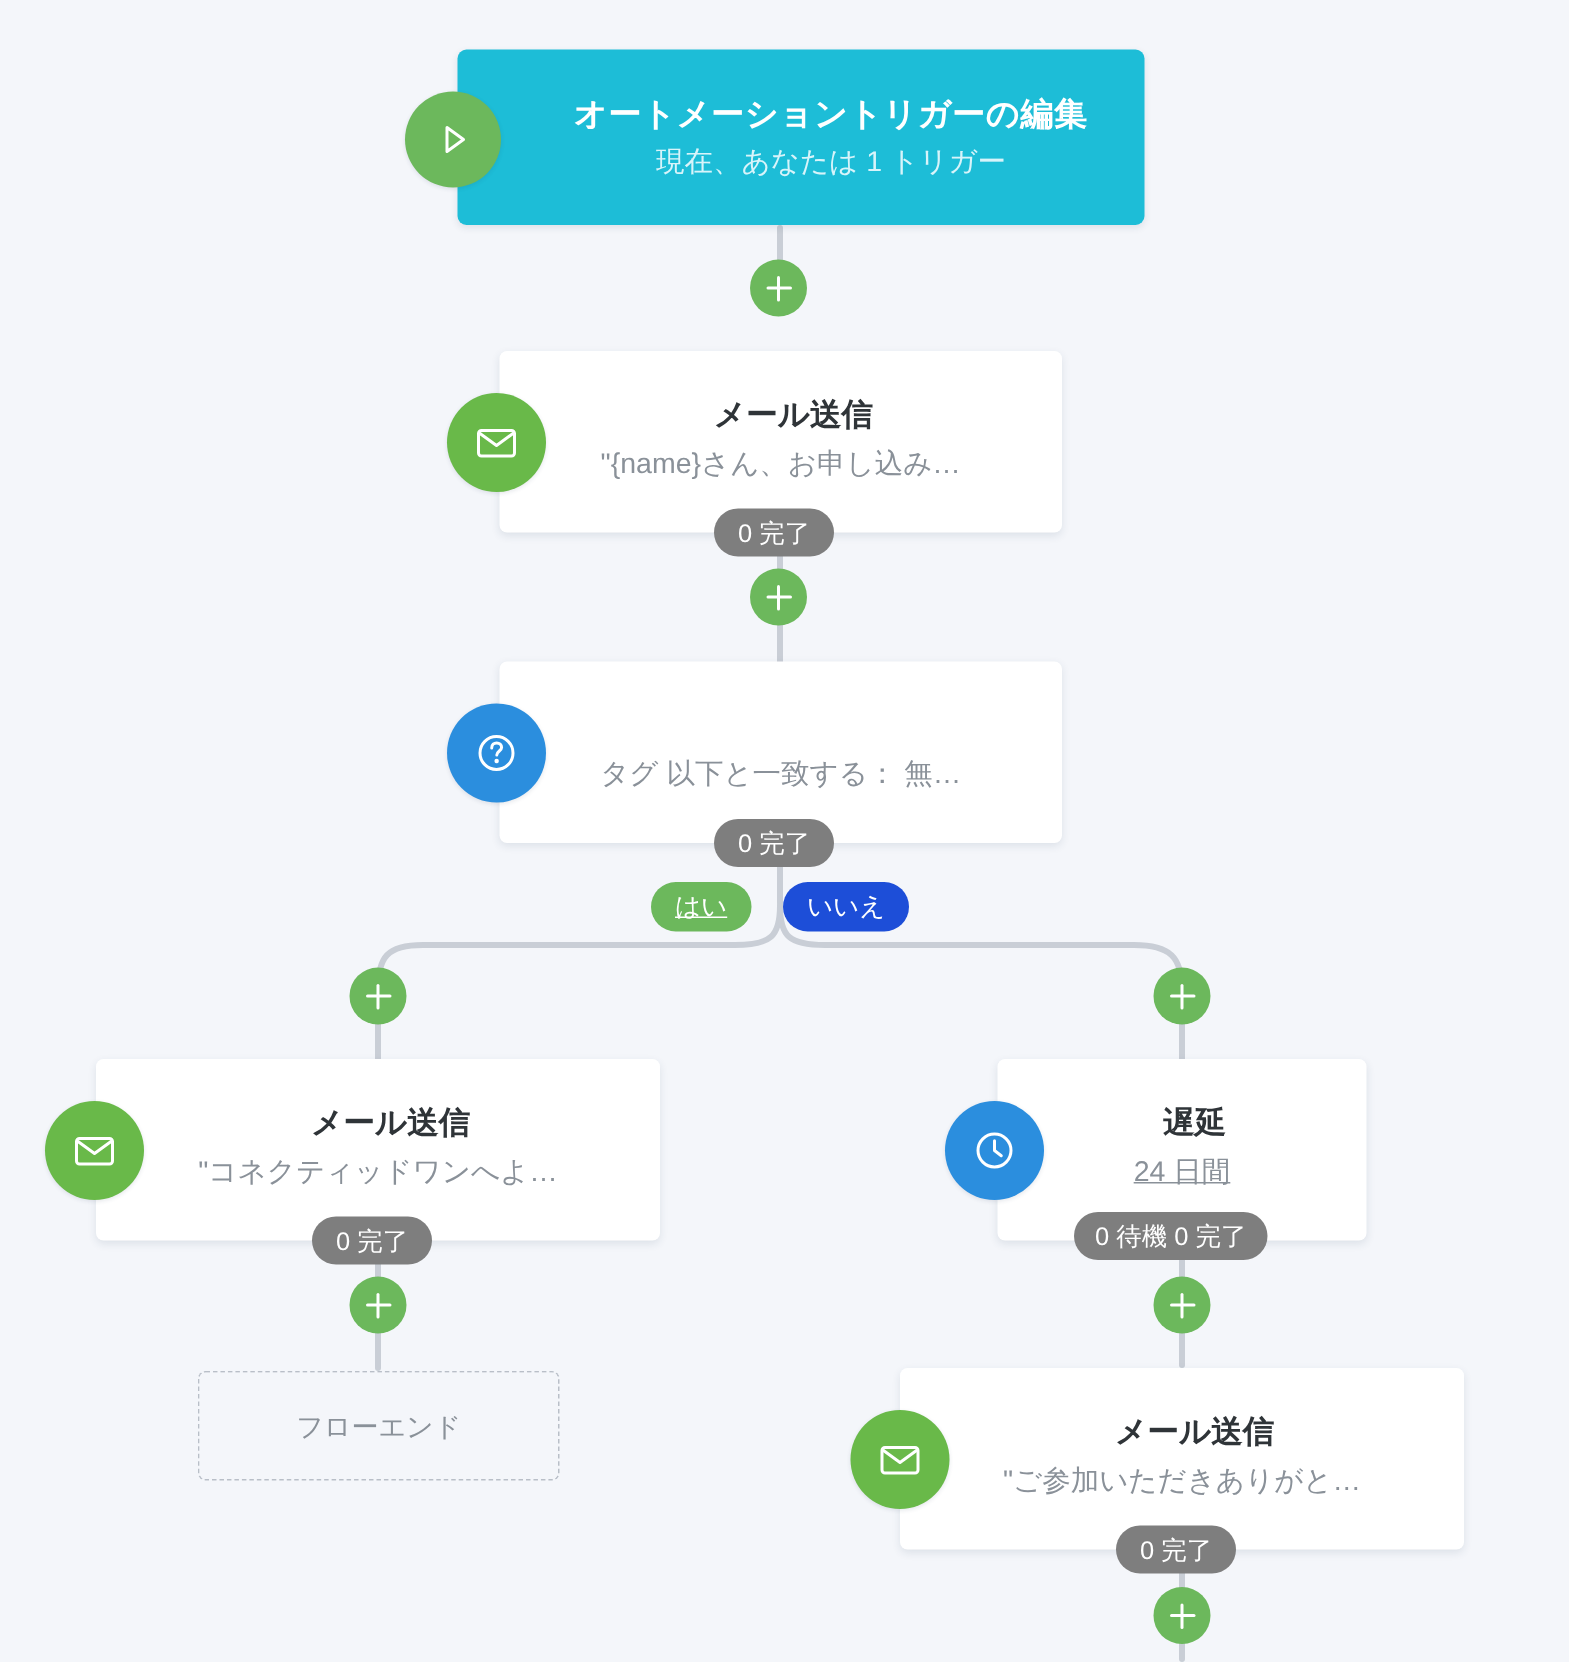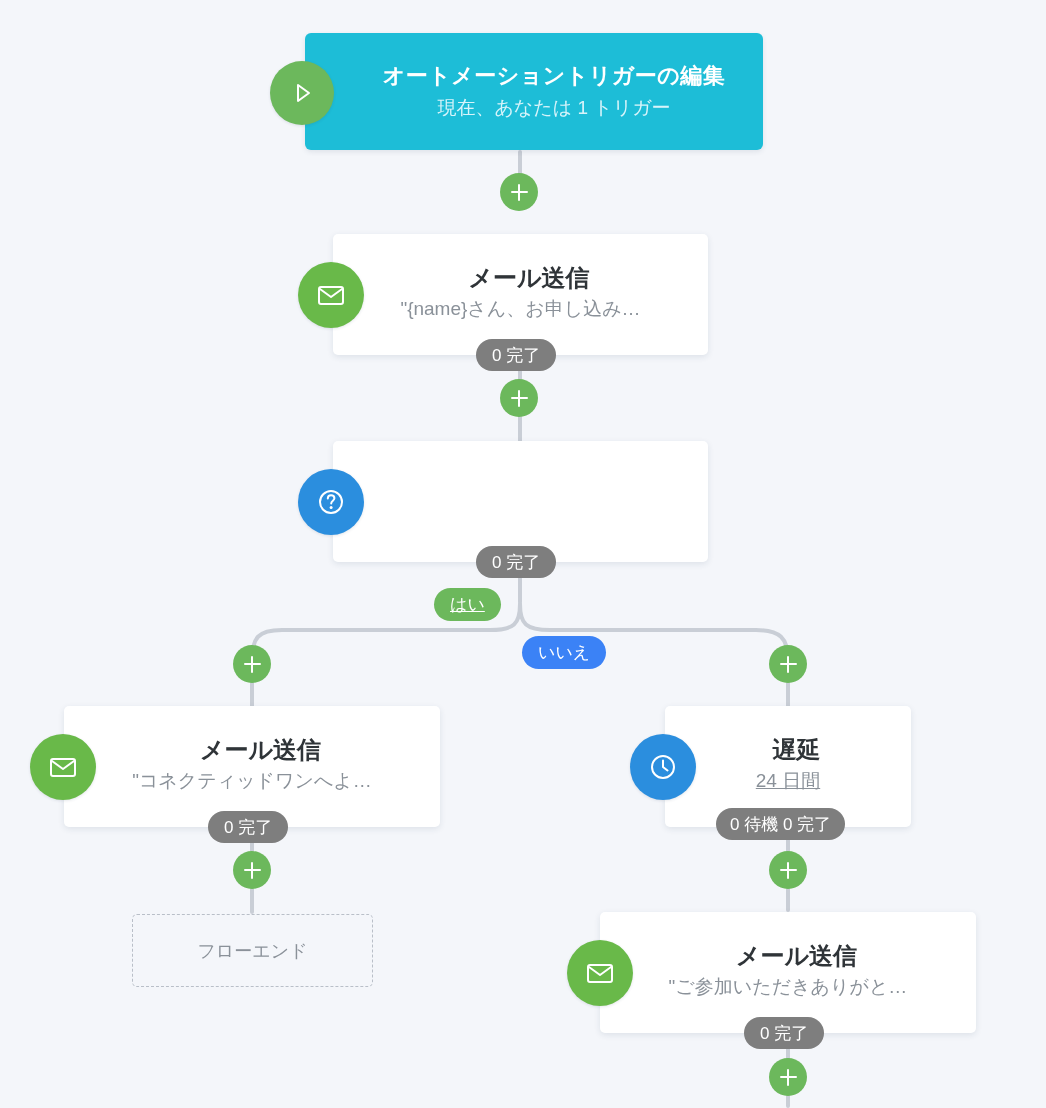--- a/index.html
+++ b/index.html
@@ -72,21 +72,21 @@
     background: #ffffff;
     border-radius: 5px;
     box-shadow: 0 2px 6px rgba(40,60,90,.11);
   }
   .card-title {
     position: absolute;
     left: 25px;
     right: 8px;
     text-align: center;
     color: #2f3438;
-    font-size: 24px;
+    font-size: 21px;
     font-weight: bold;
     white-space: nowrap;
     overflow: hidden;
   }
   .card-sub {
     position: absolute;
     left: 8px;
     right: 8px;
     text-align: center;
     color: #8a9199;
@@ -150,21 +150,21 @@
     color: #ffffff;
     font-size: 17px;
     display: flex;
     align-items: center;
     justify-content: center;
     padding: 0 16px;
     white-space: nowrap;
     box-sizing: border-box;
   }
   .pill.yes { background: #6cb85c; }
-  .pill.no  { background: #3b82f6; margin-top: 48px; }
+  .pill.no  { background: #1d4ed8; }
   
   .flow-end {
     position: absolute;
     border: 1px dashed #b9bfc8;
     border-radius: 5px;
     background: transparent;
     display: flex;
     align-items: center;
     justify-content: center;
     color: #8a9199;
@@ -216,20 +216,21 @@
     <svg width="28" height="22" viewBox="0 0 28 22">
       <rect x="2" y="3" width="24" height="17" rx="2" fill="none" stroke="#ffffff" stroke-width="2"></rect>
       <path d="M 3 5 L 14 13 L 25 5" fill="none" stroke="#ffffff" stroke-width="2" stroke-linecap="round" stroke-linejoin="round"></path>
     </svg>
   </div>
   <div class="badge" style="left:476px; top:339px;">0 完了</div>
 
   <div class="plus" style="left:500px; top:379px;"></div>
 
   <div class="card" style="left:333px; top:441px; width:375px; height:121px;">
+    <div class="card-sub" style="top:62px;">タグ 以下と一致する： 無…</div>
   </div>
   <div class="bubble blue" style="left:298px; top:469px; width:66px; height:66px;">
     <svg width="30" height="30" viewBox="0 0 30 30">
       <circle cx="15" cy="15" r="11" fill="none" stroke="#ffffff" stroke-width="2"></circle>
       <path d="M 11.8 11.6 C 11.8 9.4, 13.3 8.3, 15.1 8.3 C 17 8.3, 18.4 9.5, 18.4 11.3 C 18.4 13.6, 15.2 13.8, 15.2 16.4" fill="none" stroke="#ffffff" stroke-width="2" stroke-linecap="round"></path>
       <circle cx="15.1" cy="20.4" r="1.5" fill="#ffffff"></circle>
     </svg>
   </div>
   <div class="badge" style="left:476px; top:546px;">0 完了</div>
 

